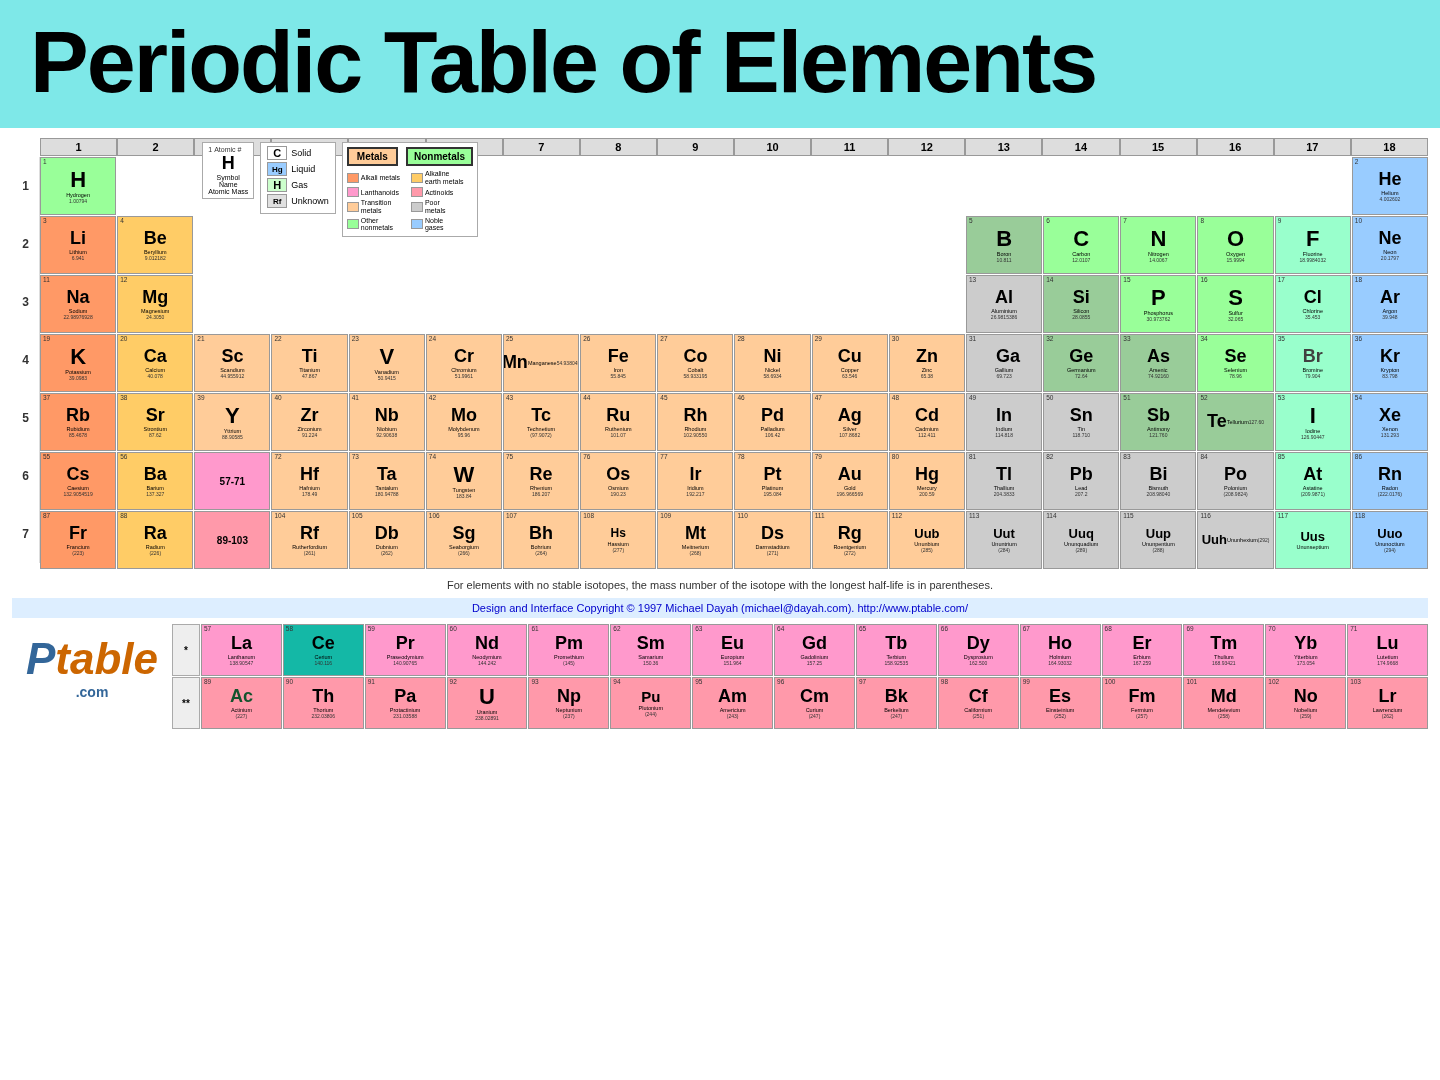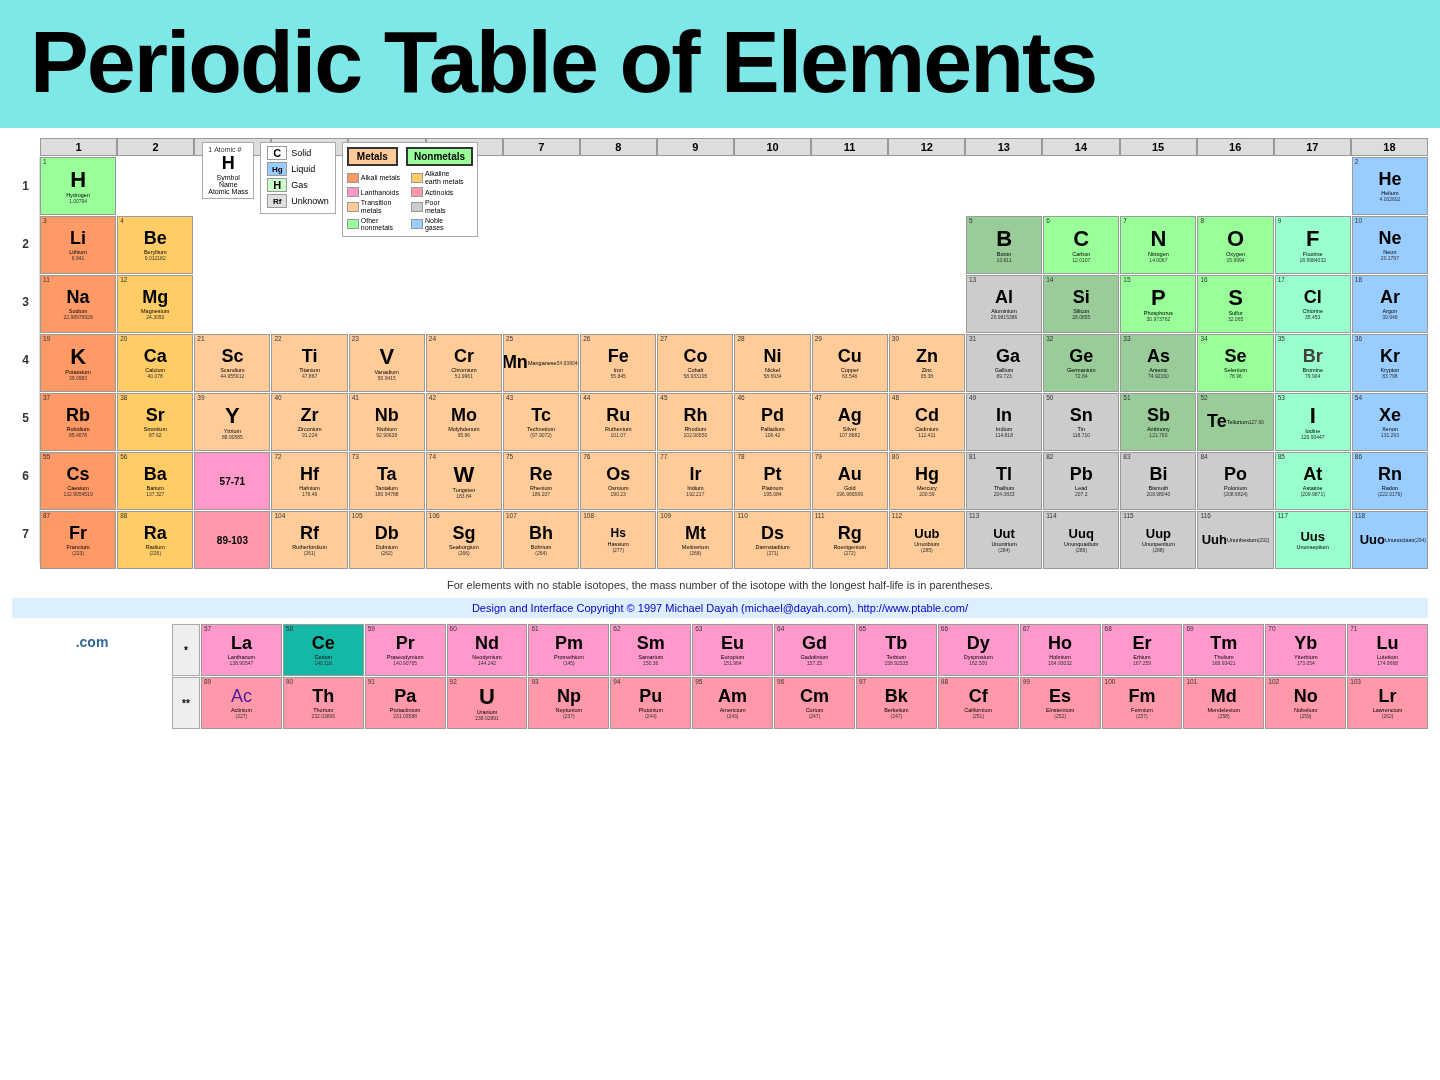--- a/index.html
+++ b/index.html
@@ -620,21 +620,21 @@
             <span style="font-size: 13px; font-weight: bold; line-height: 1.1; color: rgb(0, 0, 0); text-align: center;">Uuh</span>
             <span style="font-size: 5.5px; color: rgb(0, 0, 0); text-align: center; line-height: 1.1; max-width: 100%;">Ununhexium</span>
             <span style="font-size: 5px; color: rgb(51, 51, 51); text-align: center; max-width: 100%;">(292)</span>
           </div>
           <div style="background: rgb(153, 255, 204); height: 58px; position: relative; border: 1px solid rgb(153, 153, 153); display: flex; flex-direction: column; align-items: center; justify-content: center; padding: 1px; overflow: hidden; cursor: pointer;">
             <span style="position: absolute; top: 1px; left: 2px; font-size: 6.5px; color: rgb(51, 51, 51); line-height: 1;">117</span>
             <span style="font-size: 13px; font-weight: bold; line-height: 1.1; color: rgb(0, 0, 0); text-align: center;">Uus</span>
             <span style="font-size: 5.5px; color: rgb(0, 0, 0); text-align: center; line-height: 1.1; max-width: 100%;">Ununseptium</span>
             <span style="font-size: 5px; color: rgb(51, 51, 51); text-align: center; max-width: 100%;"></span>
           </div>
-          <div style="background: rgb(153, 204, 255); height: 58px; position: relative; border: 1px solid rgb(153, 153, 153); display: flex; flex-direction: row; align-items: center; justify-content: flex-end; padding: 1px; overflow: hidden; cursor: pointer;">
+          <div style="background: rgb(153, 204, 255); height: 58px; position: relative; border: 1px solid rgb(153, 153, 153); display: flex; flex-direction: column; align-items: center; justify-content: center; padding: 1px; overflow: hidden; cursor: pointer;">
             <span style="position: absolute; top: 1px; left: 2px; font-size: 6.5px; color: rgb(51, 51, 51); line-height: 1;">118</span>
             <span style="font-size: 13px; font-weight: bold; line-height: 1.1; color: rgb(0, 0, 0); text-align: center;">Uuo</span>
             <span style="font-size: 5.5px; color: rgb(0, 0, 0); text-align: center; line-height: 1.1; max-width: 100%;">Ununoctium</span>
             <span style="font-size: 5px; color: rgb(51, 51, 51); text-align: center; max-width: 100%;">(294)</span>
           </div>
         </div>
       </div>
       <div style="position: absolute; top: 0px; left: calc(11.1111% + 28.8889px); display: flex; flex-direction: column; gap: 3px; padding: 4px; pointer-events: none;">
         <div style="display: flex; gap: 6px; align-items: flex-start;">
           <div style="border: 1px solid rgb(170, 170, 170); padding: 3px 5px; background: rgb(255, 255, 255); font-size: 7px; display: inline-block;">
@@ -711,20 +711,23 @@
             </div>
           </div>
         </div>
       </div>
     </div>
     <div style="text-align: center; font-size: 11px; color: rgb(51, 51, 51); margin: 6px 0px 3px; padding: 4px;">For elements with no stable isotopes, the mass number of the isotope with the longest half-life is in parentheses.</div>
     <div style="text-align: center; font-size: 11px; color: rgb(0, 0, 204); background: rgb(221, 238, 255); padding: 4px; margin-bottom: 6px;">Design and Interface Copyright © 1997 Michael Dayah (michael@dayah.com). http://www.ptable.com/</div>
     <div style="display: flex; align-items: flex-start;">
       <div style="width: 160px; flex-shrink: 0; display: flex; align-items: center; justify-content: center; padding: 10px;">
   <div style="text-align:center;">
+    <div>
+      <span style="font-size:44px;font-weight:900;color:#336699;font-style:italic;">P</span><span style="font-size:44px;font-weight:900;color:#cc6600;font-style:italic;">table</span>
+    </div>
     <div style="font-size:14px;color:#336699;font-weight:bold;">.com</div>
   </div>
 </div>
       <div style="flex: 1 1 0%;">
         <div style="display: grid; grid-template-columns: 28px repeat(15, 1fr); grid-template-rows: repeat(2, 52px); gap: 1px;">
           <div style="display: flex; align-items: center; justify-content: center; font-size: 10px; font-weight: bold; border: 1px solid rgb(170, 170, 170); background: rgb(238, 238, 238);">*</div>
           <div style="background: rgb(255, 153, 204); height: 52px; position: relative; border: 1px solid rgb(153, 153, 153); display: flex; flex-direction: column; align-items: center; justify-content: center; padding: 1px; overflow: hidden; cursor: pointer;">
             <span style="position: absolute; top: 1px; left: 2px; font-size: 6.5px; color: rgb(51, 51, 51); line-height: 1;">57</span>
             <span style="font-size: 18px; font-weight: bold; line-height: 1.1; color: rgb(0, 0, 0); text-align: center;">La</span>
             <span style="font-size: 5.5px; color: rgb(0, 0, 0); text-align: center; line-height: 1.1; max-width: 100%;">Lanthanum</span>
@@ -810,21 +813,21 @@
           </div>
           <div style="background: rgb(255, 153, 204); height: 52px; position: relative; border: 1px solid rgb(153, 153, 153); display: flex; flex-direction: column; align-items: center; justify-content: center; padding: 1px; overflow: hidden; cursor: pointer;">
             <span style="position: absolute; top: 1px; left: 2px; font-size: 6.5px; color: rgb(51, 51, 51); line-height: 1;">71</span>
             <span style="font-size: 18px; font-weight: bold; line-height: 1.1; color: rgb(0, 0, 0); text-align: center;">Lu</span>
             <span style="font-size: 5.5px; color: rgb(0, 0, 0); text-align: center; line-height: 1.1; max-width: 100%;">Lutetium</span>
             <span style="font-size: 5px; color: rgb(51, 51, 51); text-align: center; max-width: 100%;">174.9668</span>
           </div>
           <div style="display: flex; align-items: center; justify-content: center; font-size: 10px; font-weight: bold; border: 1px solid rgb(170, 170, 170); background: rgb(238, 238, 238);">**</div>
           <div style="background: rgb(255, 153, 170); height: 52px; position: relative; border: 1px solid rgb(153, 153, 153); display: flex; flex-direction: column; align-items: center; justify-content: center; padding: 1px; overflow: hidden; cursor: pointer;">
             <span style="position: absolute; top: 1px; left: 2px; font-size: 6.5px; color: rgb(51, 51, 51); line-height: 1;">89</span>
-            <span style="font-size: 18px; font-weight: normal; line-height: 1.1; color: #4c1d95; text-align: center;">Ac</span>
+            <span style="font-size: 18px; font-weight: bold; line-height: 1.1; color: #14532d; text-align: center;">Ac</span>
             <span style="font-size: 5.5px; color: rgb(0, 0, 0); text-align: center; line-height: 1.1; max-width: 100%;">Actinium</span>
             <span style="font-size: 5px; color: rgb(51, 51, 51); text-align: center; max-width: 100%;">(227)</span>
           </div>
           <div style="background: rgb(255, 153, 170); height: 52px; position: relative; border: 1px solid rgb(153, 153, 153); display: flex; flex-direction: column; align-items: center; justify-content: center; padding: 1px; overflow: hidden; cursor: pointer;">
             <span style="position: absolute; top: 1px; left: 2px; font-size: 6.5px; color: rgb(51, 51, 51); line-height: 1;">90</span>
             <span style="font-size: 18px; font-weight: bold; line-height: 1.1; color: rgb(0, 0, 0); text-align: center;">Th</span>
             <span style="font-size: 5.5px; color: rgb(0, 0, 0); text-align: center; line-height: 1.1; max-width: 100%;">Thorium</span>
             <span style="font-size: 5px; color: rgb(51, 51, 51); text-align: center; max-width: 100%;">232.03806</span>
           </div>
           <div style="background: rgb(255, 153, 170); height: 52px; position: relative; border: 1px solid rgb(153, 153, 153); display: flex; flex-direction: column; align-items: center; justify-content: center; padding: 1px; overflow: hidden; cursor: pointer;">
@@ -840,21 +843,21 @@
             <span style="font-size: 5px; color: rgb(51, 51, 51); text-align: center; max-width: 100%;">238.02891</span>
           </div>
           <div style="background: rgb(255, 153, 170); height: 52px; position: relative; border: 1px solid rgb(153, 153, 153); display: flex; flex-direction: column; align-items: center; justify-content: center; padding: 1px; overflow: hidden; cursor: pointer;">
             <span style="position: absolute; top: 1px; left: 2px; font-size: 6.5px; color: rgb(51, 51, 51); line-height: 1;">93</span>
             <span style="font-size: 18px; font-weight: bold; line-height: 1.1; color: rgb(0, 0, 0); text-align: center;">Np</span>
             <span style="font-size: 5.5px; color: rgb(0, 0, 0); text-align: center; line-height: 1.1; max-width: 100%;">Neptunium</span>
             <span style="font-size: 5px; color: rgb(51, 51, 51); text-align: center; max-width: 100%;">(237)</span>
           </div>
           <div style="background: rgb(255, 153, 170); height: 52px; position: relative; border: 1px solid rgb(153, 153, 153); display: flex; flex-direction: column; align-items: center; justify-content: center; padding: 1px; overflow: hidden; cursor: pointer;">
             <span style="position: absolute; top: 1px; left: 2px; font-size: 6.5px; color: rgb(51, 51, 51); line-height: 1;">94</span>
-            <span style="font-size: 18px; font-weight: bold; line-height: 1.1; color: rgb(0, 0, 0); text-align: center;">Pu</span>
+            <span style="font-size: 15px; font-weight: bold; line-height: 1.1; color: rgb(0, 0, 0); text-align: center;">Pu</span>
             <span style="font-size: 5.5px; color: rgb(0, 0, 0); text-align: center; line-height: 1.1; max-width: 100%;">Plutonium</span>
             <span style="font-size: 5px; color: rgb(51, 51, 51); text-align: center; max-width: 100%;">(244)</span>
           </div>
           <div style="background: rgb(255, 153, 170); height: 52px; position: relative; border: 1px solid rgb(153, 153, 153); display: flex; flex-direction: column; align-items: center; justify-content: center; padding: 1px; overflow: hidden; cursor: pointer;">
             <span style="position: absolute; top: 1px; left: 2px; font-size: 6.5px; color: rgb(51, 51, 51); line-height: 1;">95</span>
             <span style="font-size: 18px; font-weight: bold; line-height: 1.1; color: rgb(0, 0, 0); text-align: center;">Am</span>
             <span style="font-size: 5.5px; color: rgb(0, 0, 0); text-align: center; line-height: 1.1; max-width: 100%;">Americium</span>
             <span style="font-size: 5px; color: rgb(51, 51, 51); text-align: center; max-width: 100%;">(243)</span>
           </div>
           <div style="background: rgb(255, 153, 170); height: 52px; position: relative; border: 1px solid rgb(153, 153, 153); display: flex; flex-direction: column; align-items: center; justify-content: center; padding: 1px; overflow: hidden; cursor: pointer;">

